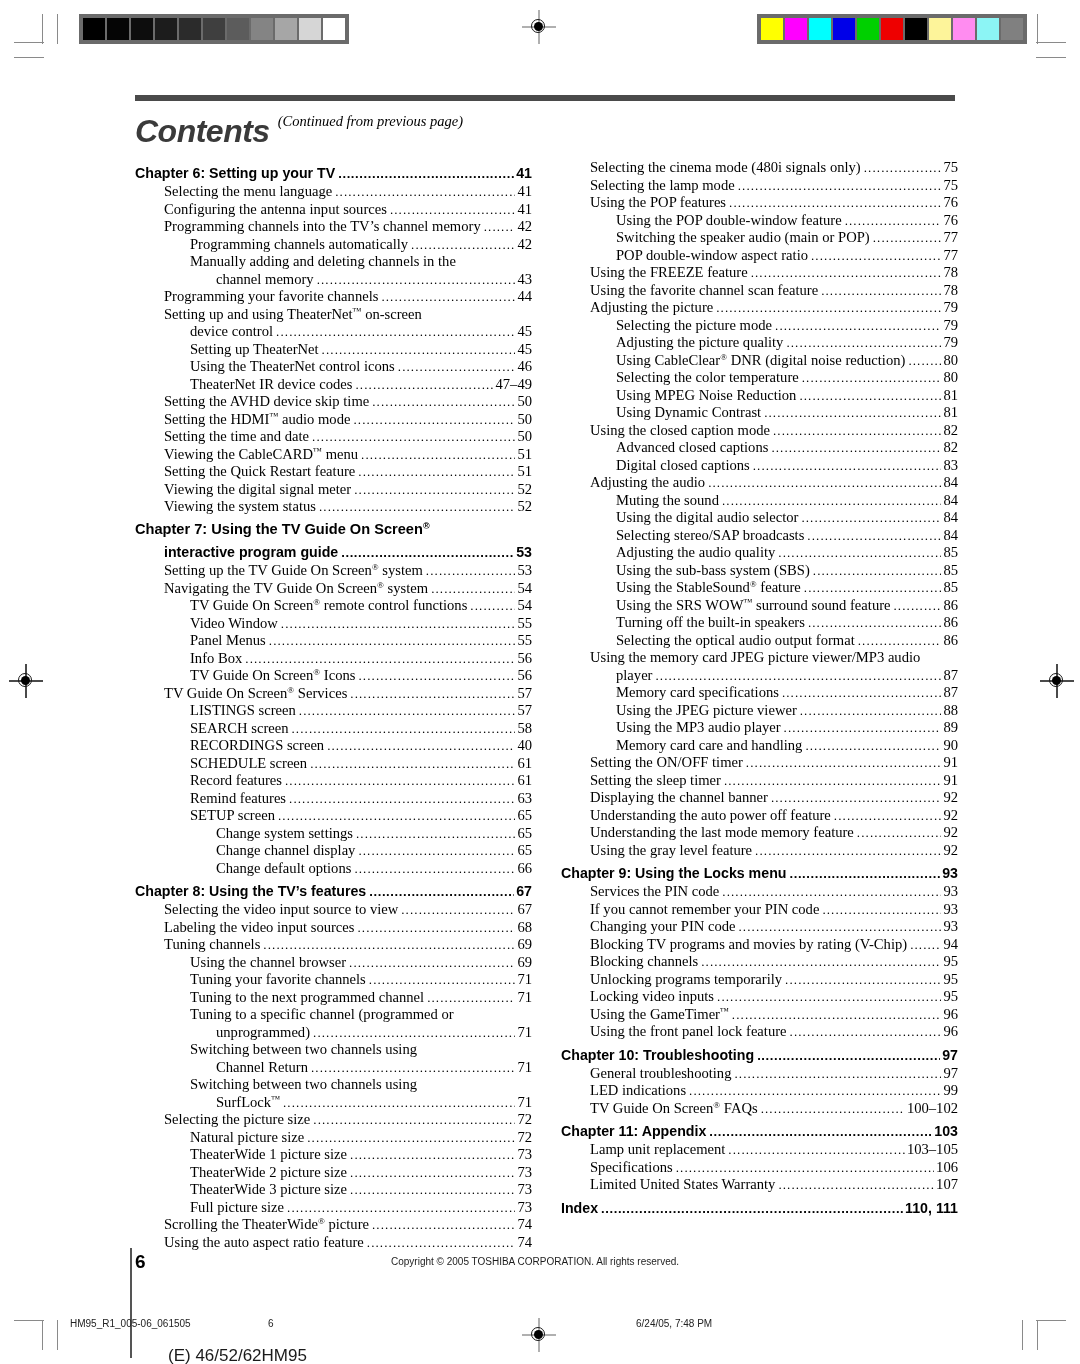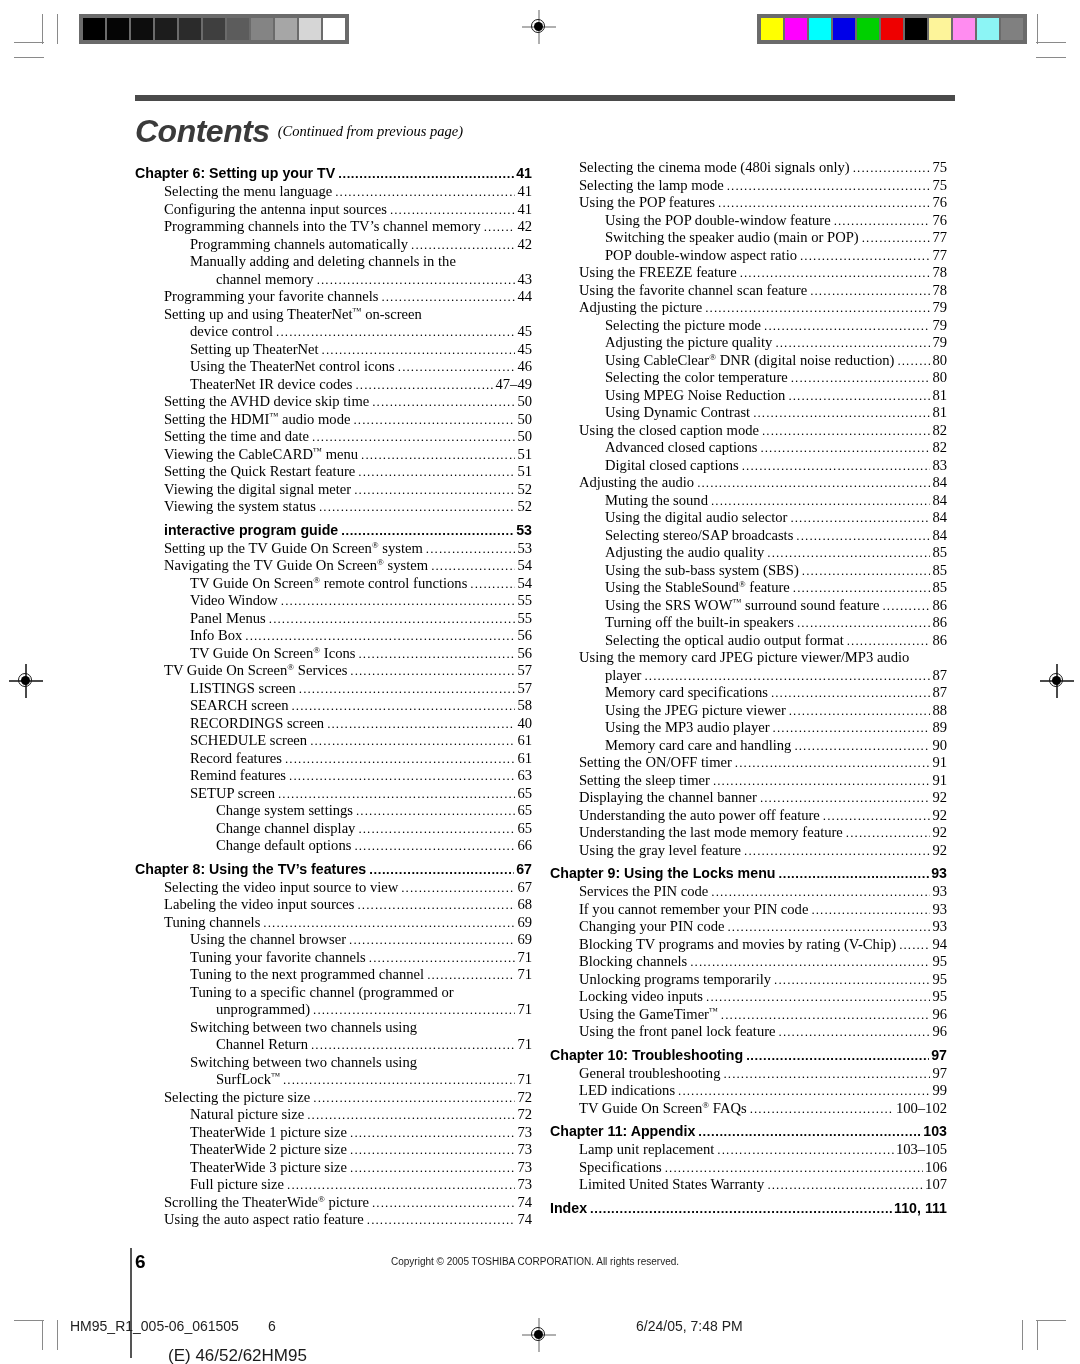--- a/index.html
+++ b/index.html
@@ -65,42 +65,42 @@
     top: 95px;
     width: 820px;
   }
   .top-rule {
     height: 6px;
     background: #4a4a4a;
     margin-bottom: 12px;
   }
   .title-row {
     display: flex;
-    align-items: center;
+    align-items: flex-start;
     margin-bottom: 9px;
   }
   .title-main {
     font-family: "Liberation Sans", sans-serif;
     font-weight: bold;
     font-style: italic;
     font-size: 32px;
     letter-spacing: -0.5px;
     color: #3a3a3a;
   }
   .title-sub {
     font-family: "Liberation Serif", serif;
     font-style: italic;
     font-size: 14.5px;
     margin-left: 8px;
     color: #000;
   }
 
   .cols {
     display: flex;
-    gap: 18px;
+    gap: 29px;
   }
   .col { width: 397px; }
 
   
   .entry {
     display: flex;
     align-items: baseline;
     font-size: 14.6px;
     line-height: 17.5px;
     white-space: nowrap;
@@ -175,21 +175,21 @@
     left: 130px;
     top: 1248px;
     width: 1.5px;
     height: 110px;
     background: #555;
   }
 
   .printmeta {
     position: absolute;
     font-family: "Liberation Sans", sans-serif;
-    font-size: 14px;
+    font-size: 10px;
     color: #222;
     top: 1318px;
   }
   .pm-left  { left: 70px; }
   .pm-mid   { left: 268px; }
   .pm-right { left: 636px; }
 
   .modelline {
     position: absolute;
     left: 168px;
@@ -371,20 +371,23 @@
         <div class="entry lvl-1">
           <span class="txt">Viewing the digital signal meter</span>
           <span class="leader">........................................................................................................................</span>
           <span class="pg">52</span>
         </div>
         <div class="entry lvl-1">
           <span class="txt">Viewing the system status</span>
           <span class="leader">........................................................................................................................</span>
           <span class="pg">52</span>
         </div>
+        <div class="entry lvl-0 chapter nowrap-cont">
+          <span class="txt">Chapter 7: Using the TV Guide On Screen<span class="sup">®</span></span>
+        </div>
         <div class="entry lvl-1 chapter">
           <span class="txt">interactive program guide</span>
           <span class="leader">........................................................................................................................</span>
           <span class="pg">53</span>
         </div>
         <div class="entry lvl-1">
           <span class="txt">Setting up the TV Guide On Screen<span class="sup">®</span> system</span>
           <span class="leader">........................................................................................................................</span>
           <span class="pg">53</span>
         </div>

